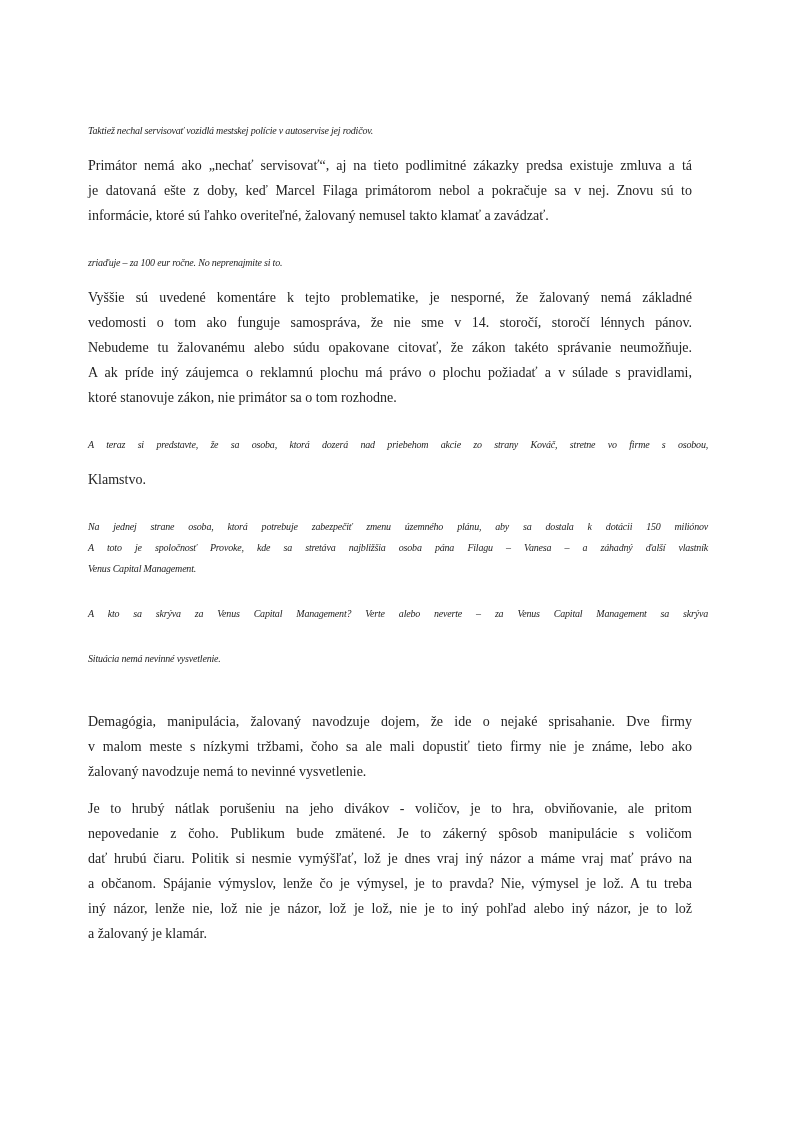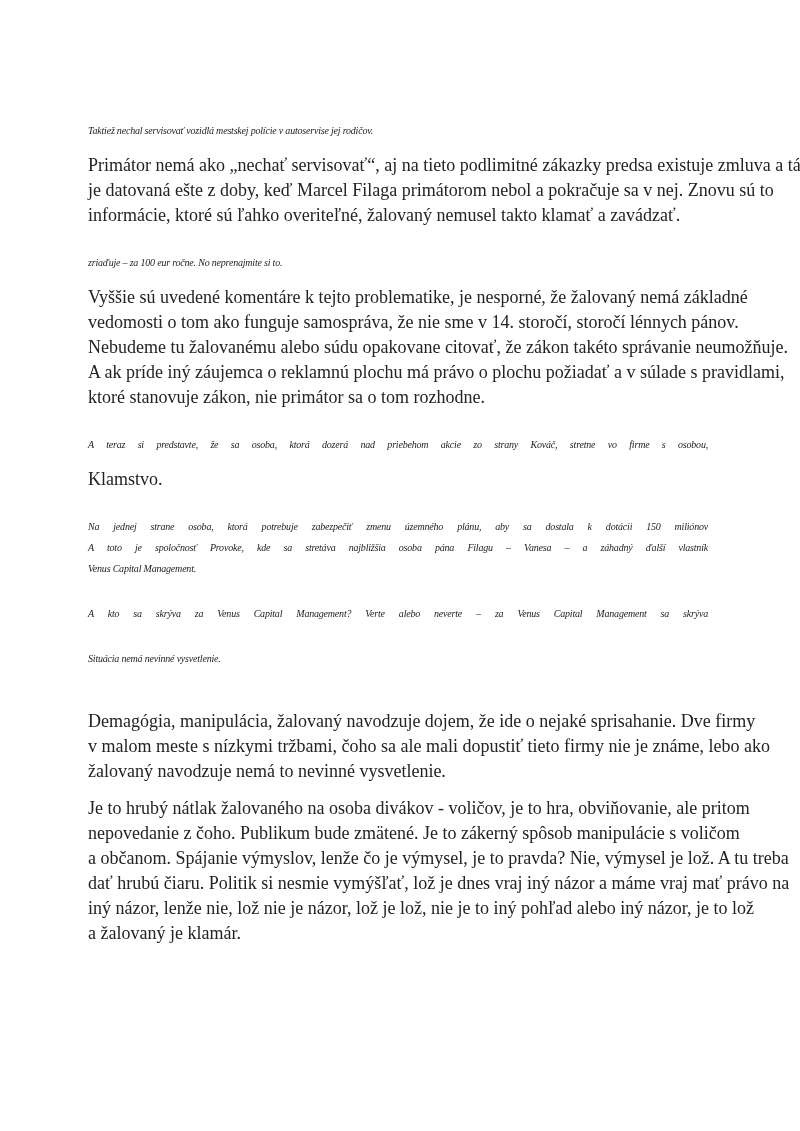--- a/index.html
+++ b/index.html
@@ -13,21 +13,21 @@
     width: 800px;
     height: 1131px;
     padding: 96px 92px 0 88px;
     background: #ffffff;
     color: #232323;
     font-family: "Liberation Serif", serif;
     overflow: hidden;
   }
   .para { margin: 0; }
   .body-para {
-    font-size: 18px;
+    font-size: 14px;
     line-height: 25px;
     margin: 0 16px 12px 0;
   }
   .quote-para {
     font-style: italic;
     font-size: 10px;
     line-height: 21px;
     letter-spacing: -0.2px;
     margin: 24px 0 12px 0;
   }
@@ -91,21 +91,21 @@
     <div class="ln end">Situácia nemá nevinné vysvetlenie.</div>
   </div>
 
   <div class="para body-para gap-large">
     <div class="ln">Demagógia, manipulácia, žalovaný navodzuje dojem, že ide o nejaké sprisahanie. Dve firmy</div>
     <div class="ln">v malom meste s nízkymi tržbami, čoho sa ale mali dopustiť tieto firmy nie je známe, lebo ako</div>
     <div class="ln end">žalovaný navodzuje nemá to nevinné vysvetlenie.</div>
   </div>
 
   <div class="para body-para">
-    <div class="ln">Je to hrubý nátlak žalovaného na osoba divákov - voličov, je to hra, obviňovanie, ale pritom</div>
+    <div class="ln">Je to hrubý nátlak porušeniu na jeho divákov - voličov, je to hra, obviňovanie, ale pritom</div>
     <div class="ln">nepovedanie z čoho. Publikum bude zmätené. Je to zákerný spôsob manipulácie s voličom</div>
+    <div class="ln">dať hrubú čiaru. Politik si nesmie vymýšľať, lož je dnes vraj iný názor a máme vraj mať právo na</div>
     <div class="ln">a občanom. Spájanie výmyslov, lenže čo je výmysel, je to pravda? Nie, výmysel je lož. A tu treba</div>
-    <div class="ln">dať hrubú čiaru. Politik si nesmie vymýšľať, lož je dnes vraj iný názor a máme vraj mať právo na</div>
     <div class="ln">iný názor, lenže nie, lož nie je názor, lož je lož, nie je to iný pohľad alebo iný názor, je to lož</div>
     <div class="ln end">a žalovaný je klamár.</div>
   </div>
 
 </div>
 
 </body></html>

